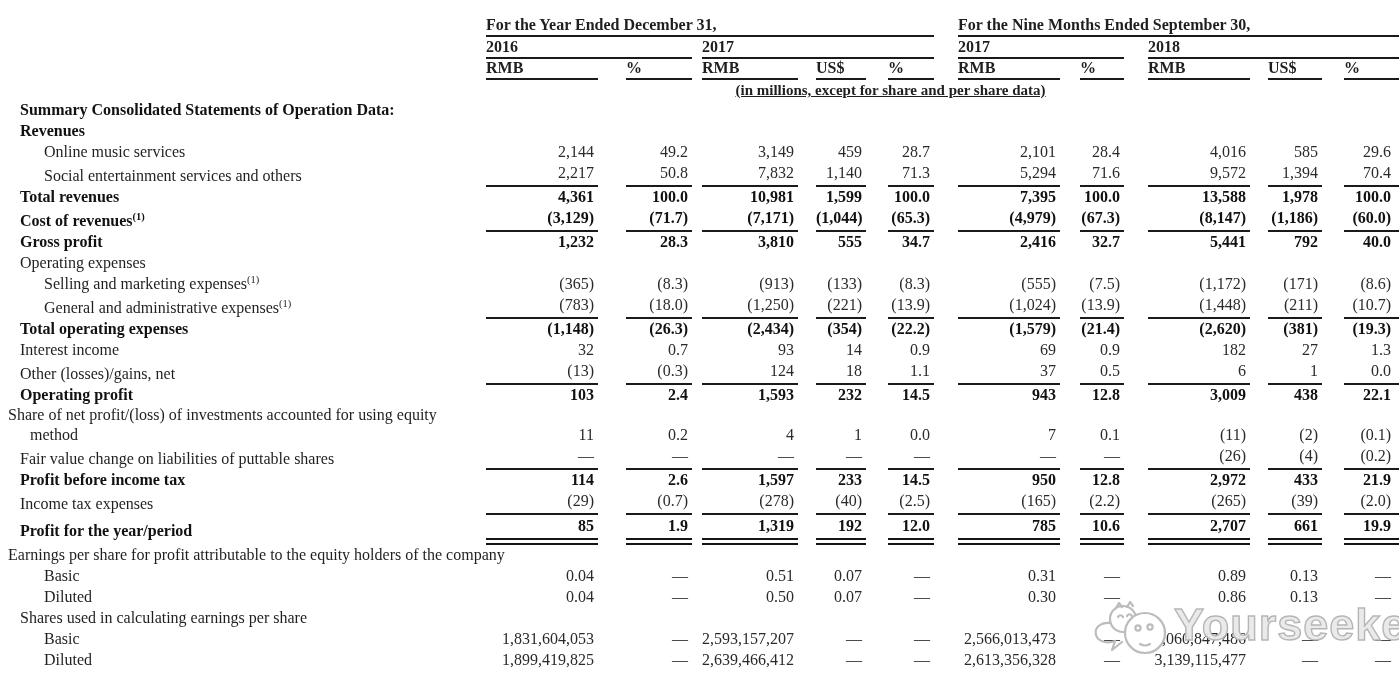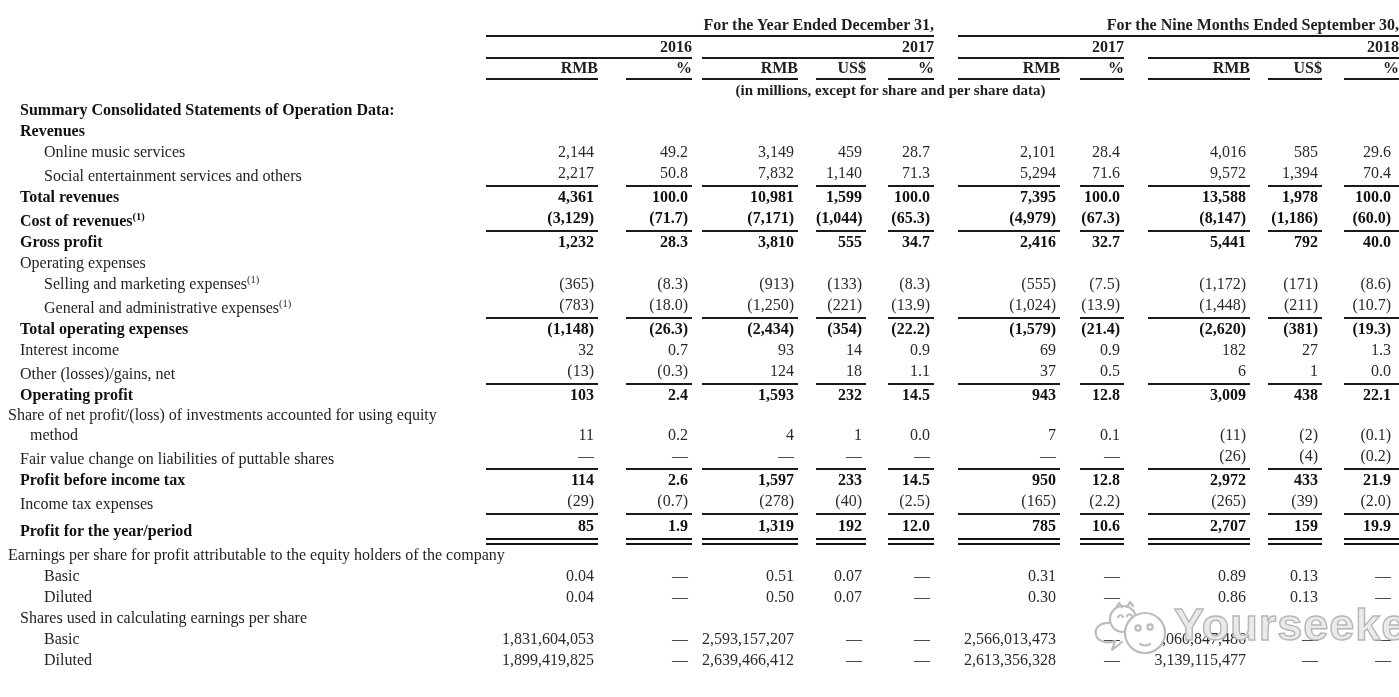--- a/index.html
+++ b/index.html
@@ -4,26 +4,26 @@
 <style>
   * { margin:0; padding:0; box-sizing:border-box; }
   html,body { width:1399px; height:697px; background:#ffffff; overflow:hidden; }
   body { font-family:"Liberation Serif", serif; color:#1f1f1f; position:relative; }
   .page { position:relative; width:1399px; height:697px; padding-top:12px; }
 
   table { border-collapse:collapse; table-layout:fixed; width:1399px; }
   th, td { font-size:16px; vertical-align:bottom; overflow:visible; white-space:nowrap; }
 
   
-  thead th { font-weight:bold; text-align:right; }
+  thead th { font-weight:bold; text-align:left; }
   .grp  { border-bottom:2.5px solid #1a1a1a; height:24px; padding-bottom:1px; }
   .yr   { border-bottom:2.5px solid #1a1a1a; height:22px; padding-bottom:1px; }
   .colh { border-bottom:2.5px solid #1a1a1a; height:14px; padding-bottom:1px; }
   .note { height:20px; text-align:center; font-weight:bold; font-size:15px; }
-  .note span { display:inline-block; transform:translateX(-52px); }
+  .note span { display:inline-block; transform:translateX(-52px);text-decoration:underline; }
 
   
   tbody td { height:21px; line-height:20px; }
   tbody .lbl { padding-left:20px; white-space:normal; }
   tbody .lbl.ind1 { padding-left:44px;margin-left:24px; }
   tbody .lbl.hang { padding-left:30px; text-indent:-22px; }
   tbody .val { text-align:right; padding-right:4px; color:#2a2a2a; }
   tbody .val.c9 { padding-right:8px; }
   tr.bold td { font-weight:bold; color:#111; }
   tr.bold .val { color:#111; }
@@ -461,21 +461,21 @@
           <td class="val c3">192</td>
           <td class="sp"></td>
           <td class="val c4">12.0</td>
           <td class="sp"></td>
           <td class="val c5">785</td>
           <td class="sp"></td>
           <td class="val c6">10.6</td>
           <td class="sp"></td>
           <td class="val c7">2,707</td>
           <td class="sp"></td>
-          <td class="val c8">159</td>
+          <td class="val c8">661</td>
           <td class="sp"></td>
           <td class="val c9">19.9</td>
         </tr>
         <tr>
           <td class="lbl hang" colspan="20">Earnings per share for profit attributable to the equity holders of the company</td>
         </tr>
         <tr>
           <td class="lbl ind1">Basic</td>
           <td class="val c0">0.04</td>
           <td class="sp"></td>

